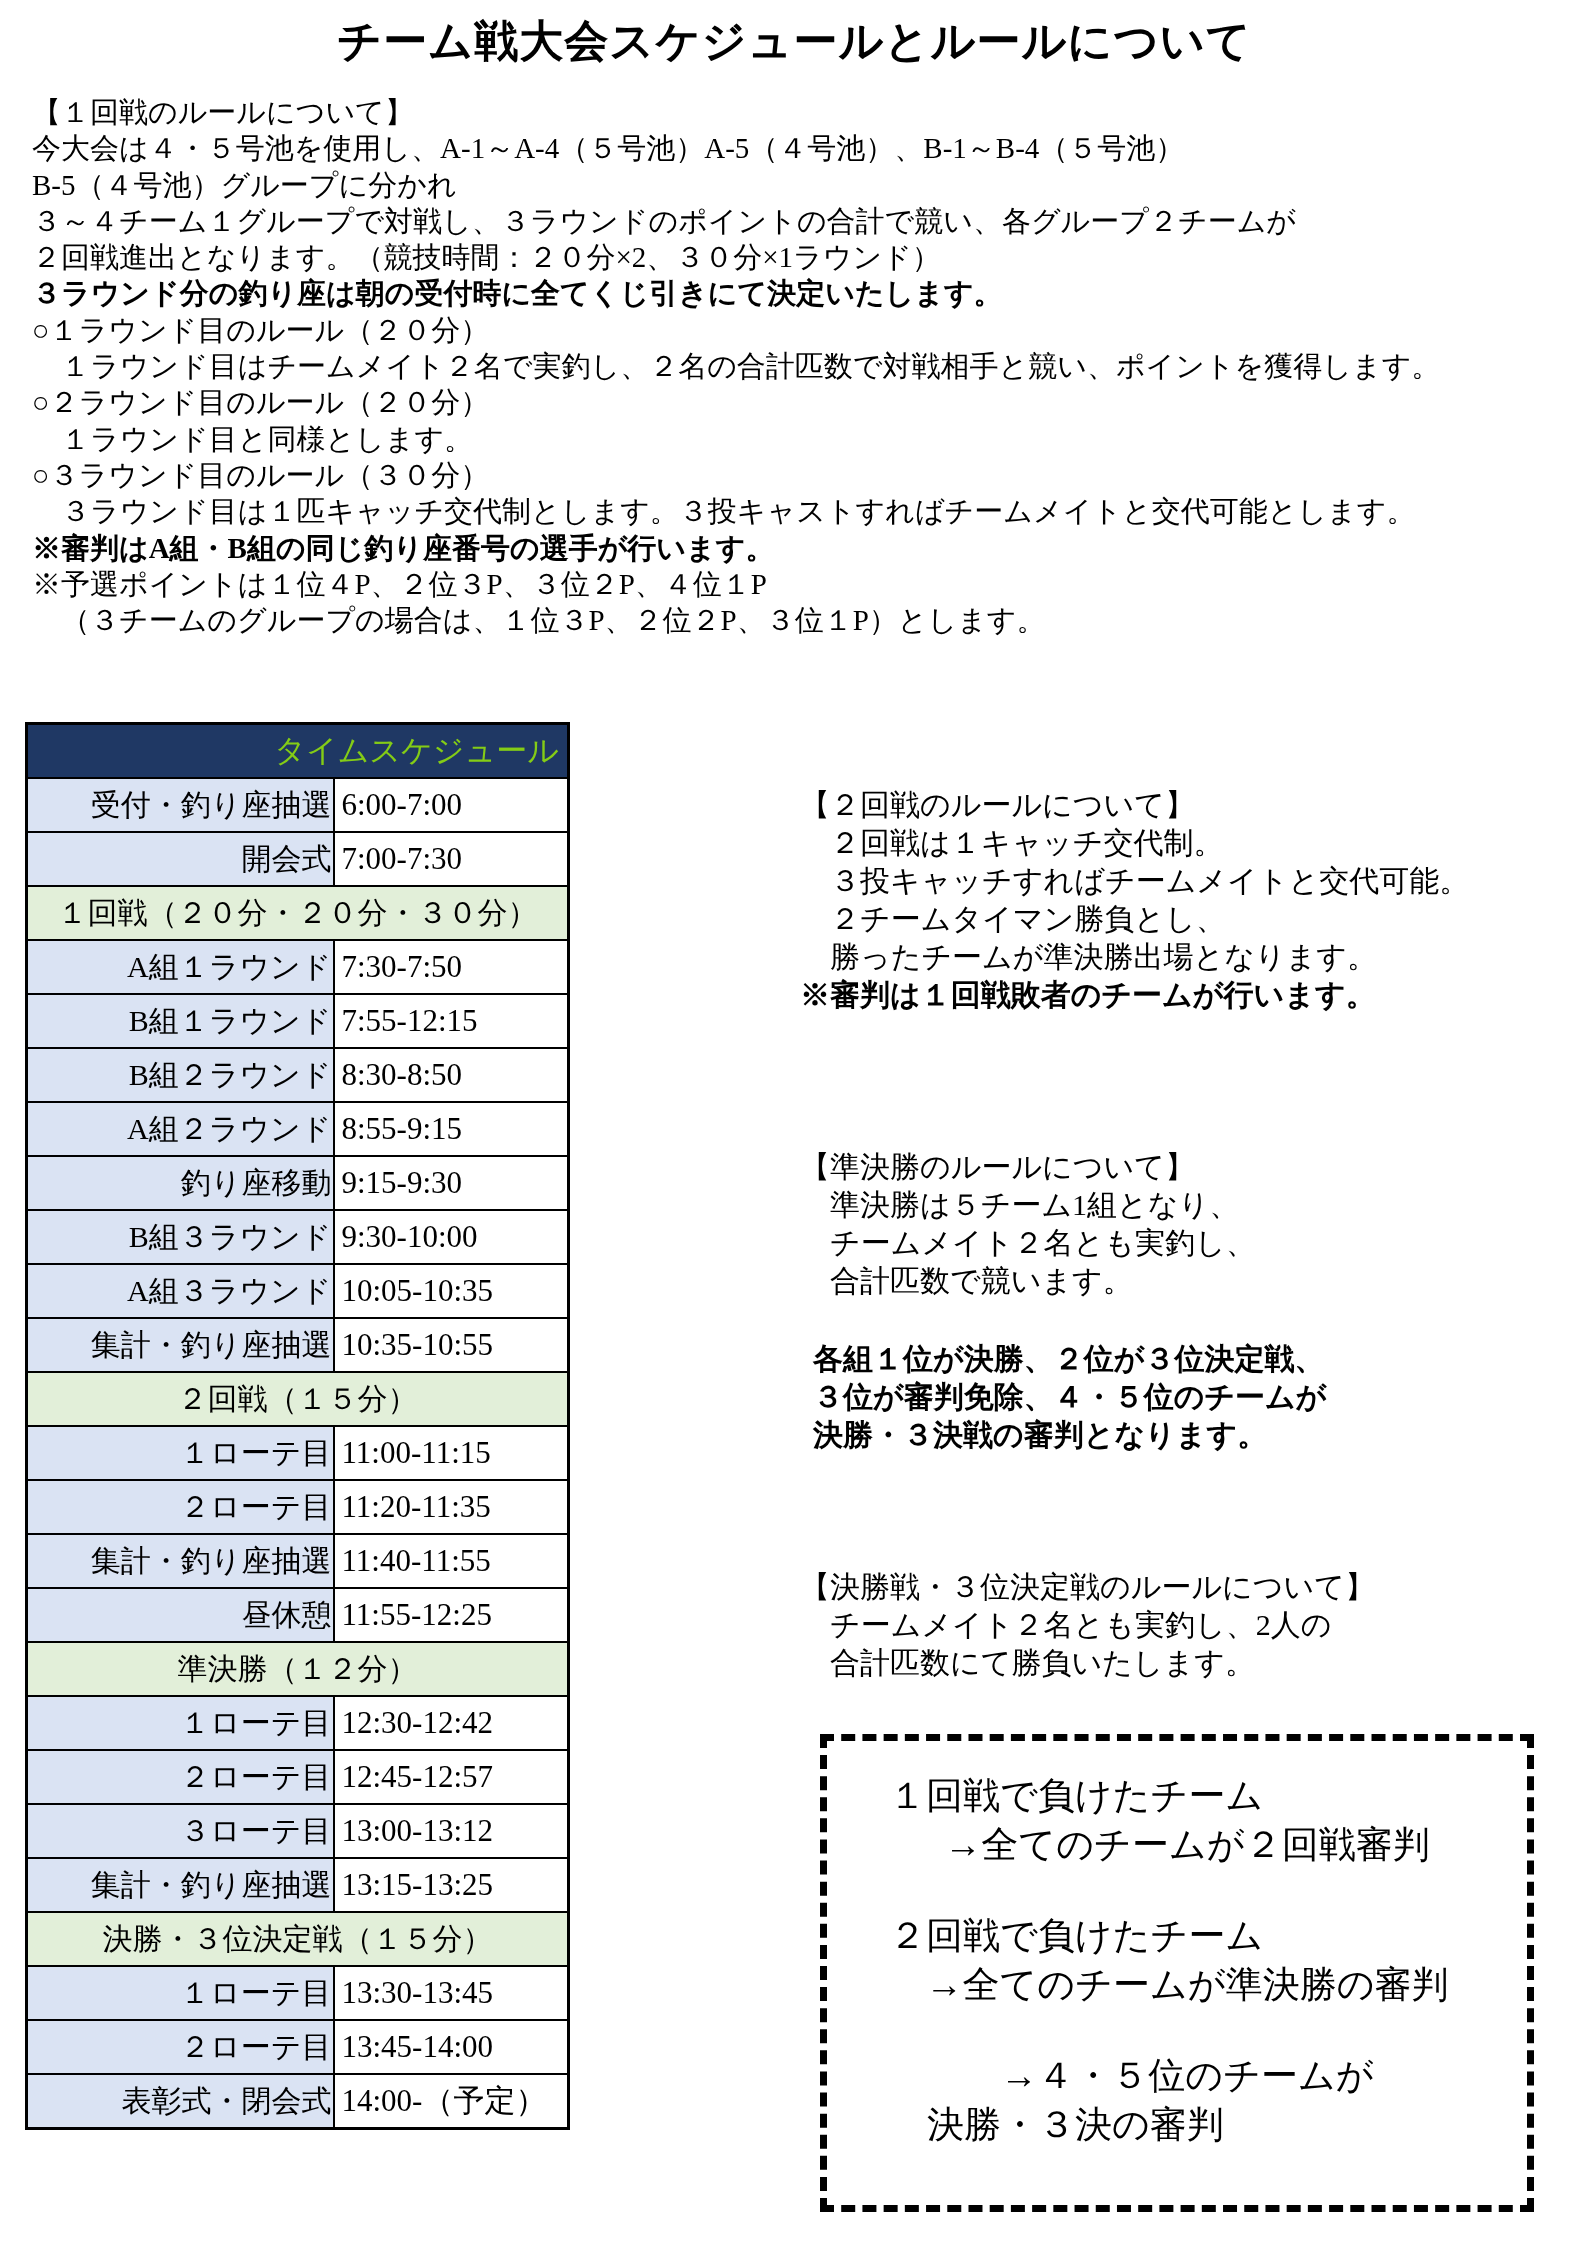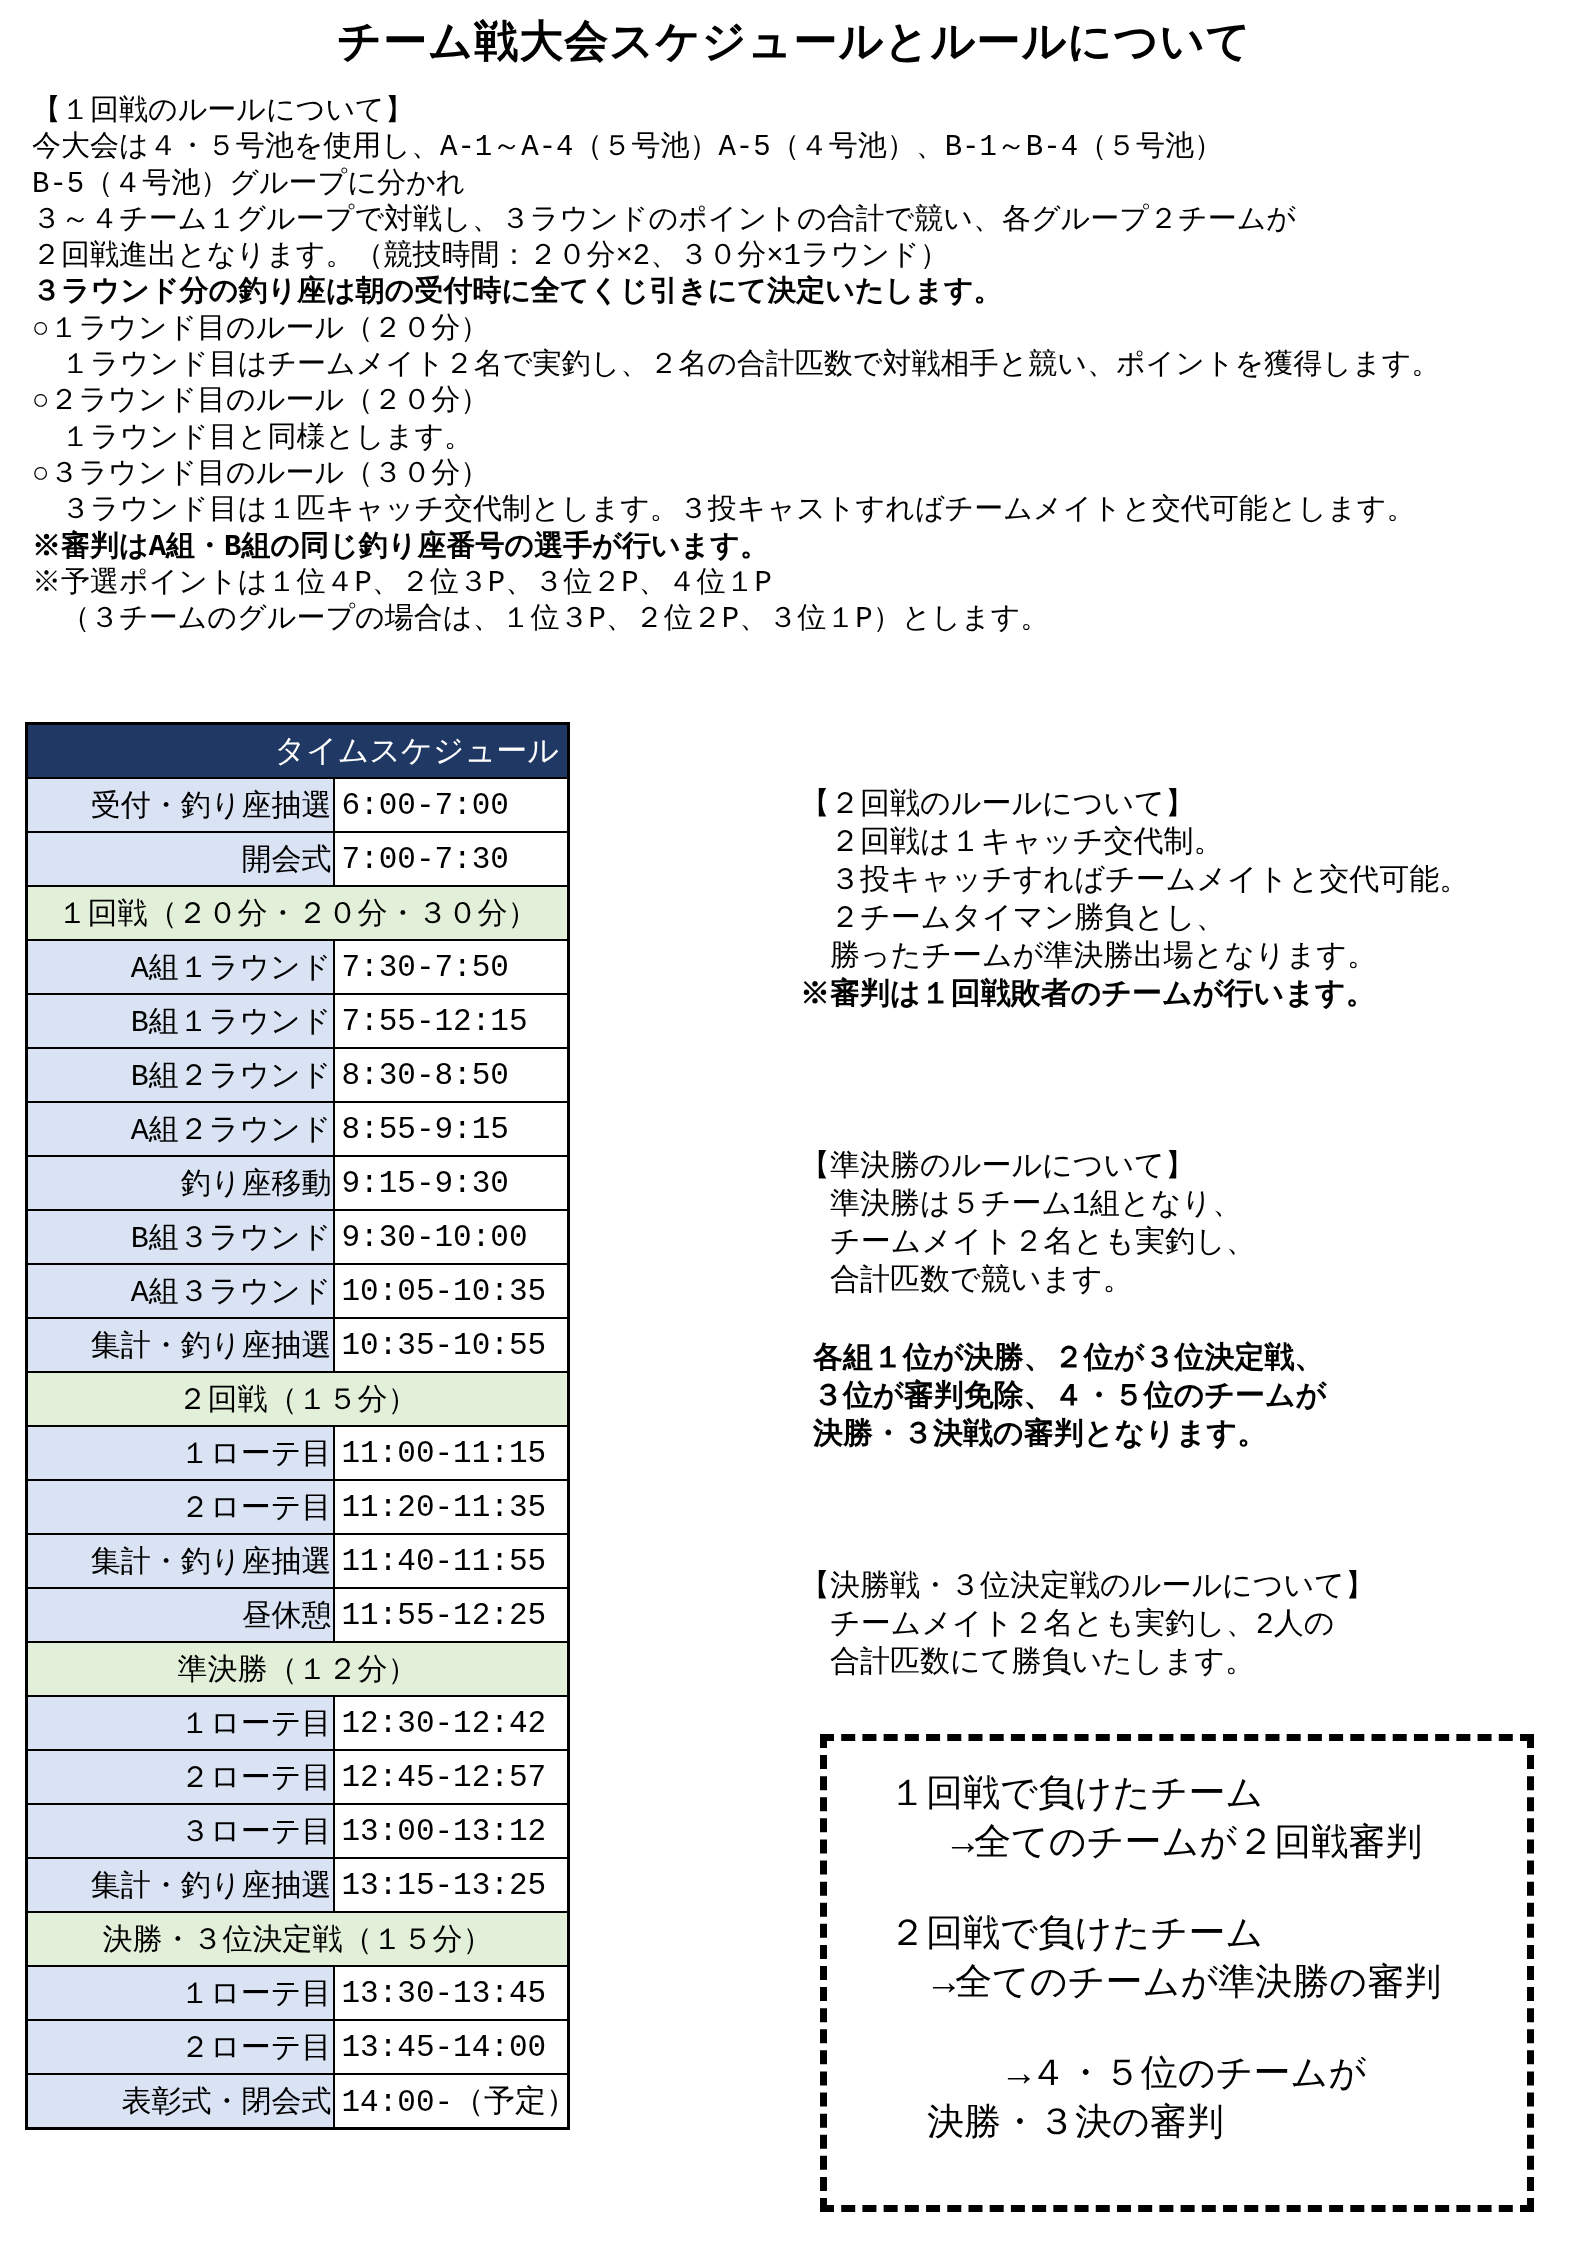--- a/index.html
+++ b/index.html
@@ -3,42 +3,42 @@
 <meta charset="utf-8">
 <style>
   :root{
     --navy:#1F3864; --lightblue:#DAE3F3; --lightgreen:#E2EFD9;
     --ink:#000000; --paper:#FFFFFF;
   }
   html,body{margin:0;padding:0;}
   .page{
     position:relative; width:1589px; height:2249px;
     background:var(--paper); color:var(--ink);
-    font-family:Liberation Mono, monospace;
+    font-family:Liberation Serif, serif;
     overflow:hidden;
   }
   .title{
     position:absolute; top:12px; left:0; width:100%;
     margin:0; text-align:center; font-size:44px; font-weight:bold; letter-spacing:1px;
   }
   .intro{
     position:absolute; left:32px; top:94px; width:1540px;
     font-size:29px; line-height:36.3px; white-space:pre-wrap;
   }
   .iline.b{font-weight:bold;}
   table.sched{
     position:absolute; left:25px; top:722px; width:542px;
     border-collapse:collapse; table-layout:fixed;
     border:3px solid var(--ink); font-size:30px;
   }
   table.sched th, table.sched td{
     border:2px solid var(--ink); height:50px; overflow:hidden; white-space:nowrap;
   }
   table.sched th{
-    background:var(--navy); color:#ffffff; font-weight:normal;
+    background:var(--navy); color:#84cc16; font-weight:normal;
     text-align:right; padding-right:8px; font-size:31px;
   }
   td.label{background:var(--lightblue); padding-left:5px; text-align:right;}
   td.time{background:#fff; padding-left:7px; font-size:31px; text-align:left;}
   td.section{background:var(--lightgreen); text-align:center;}
   .note{
     position:absolute; font-size:30px; line-height:38px; white-space:pre;
   }
   #note0{left:800px; top:786px;}
   #note1{left:800px; top:1148px;}

